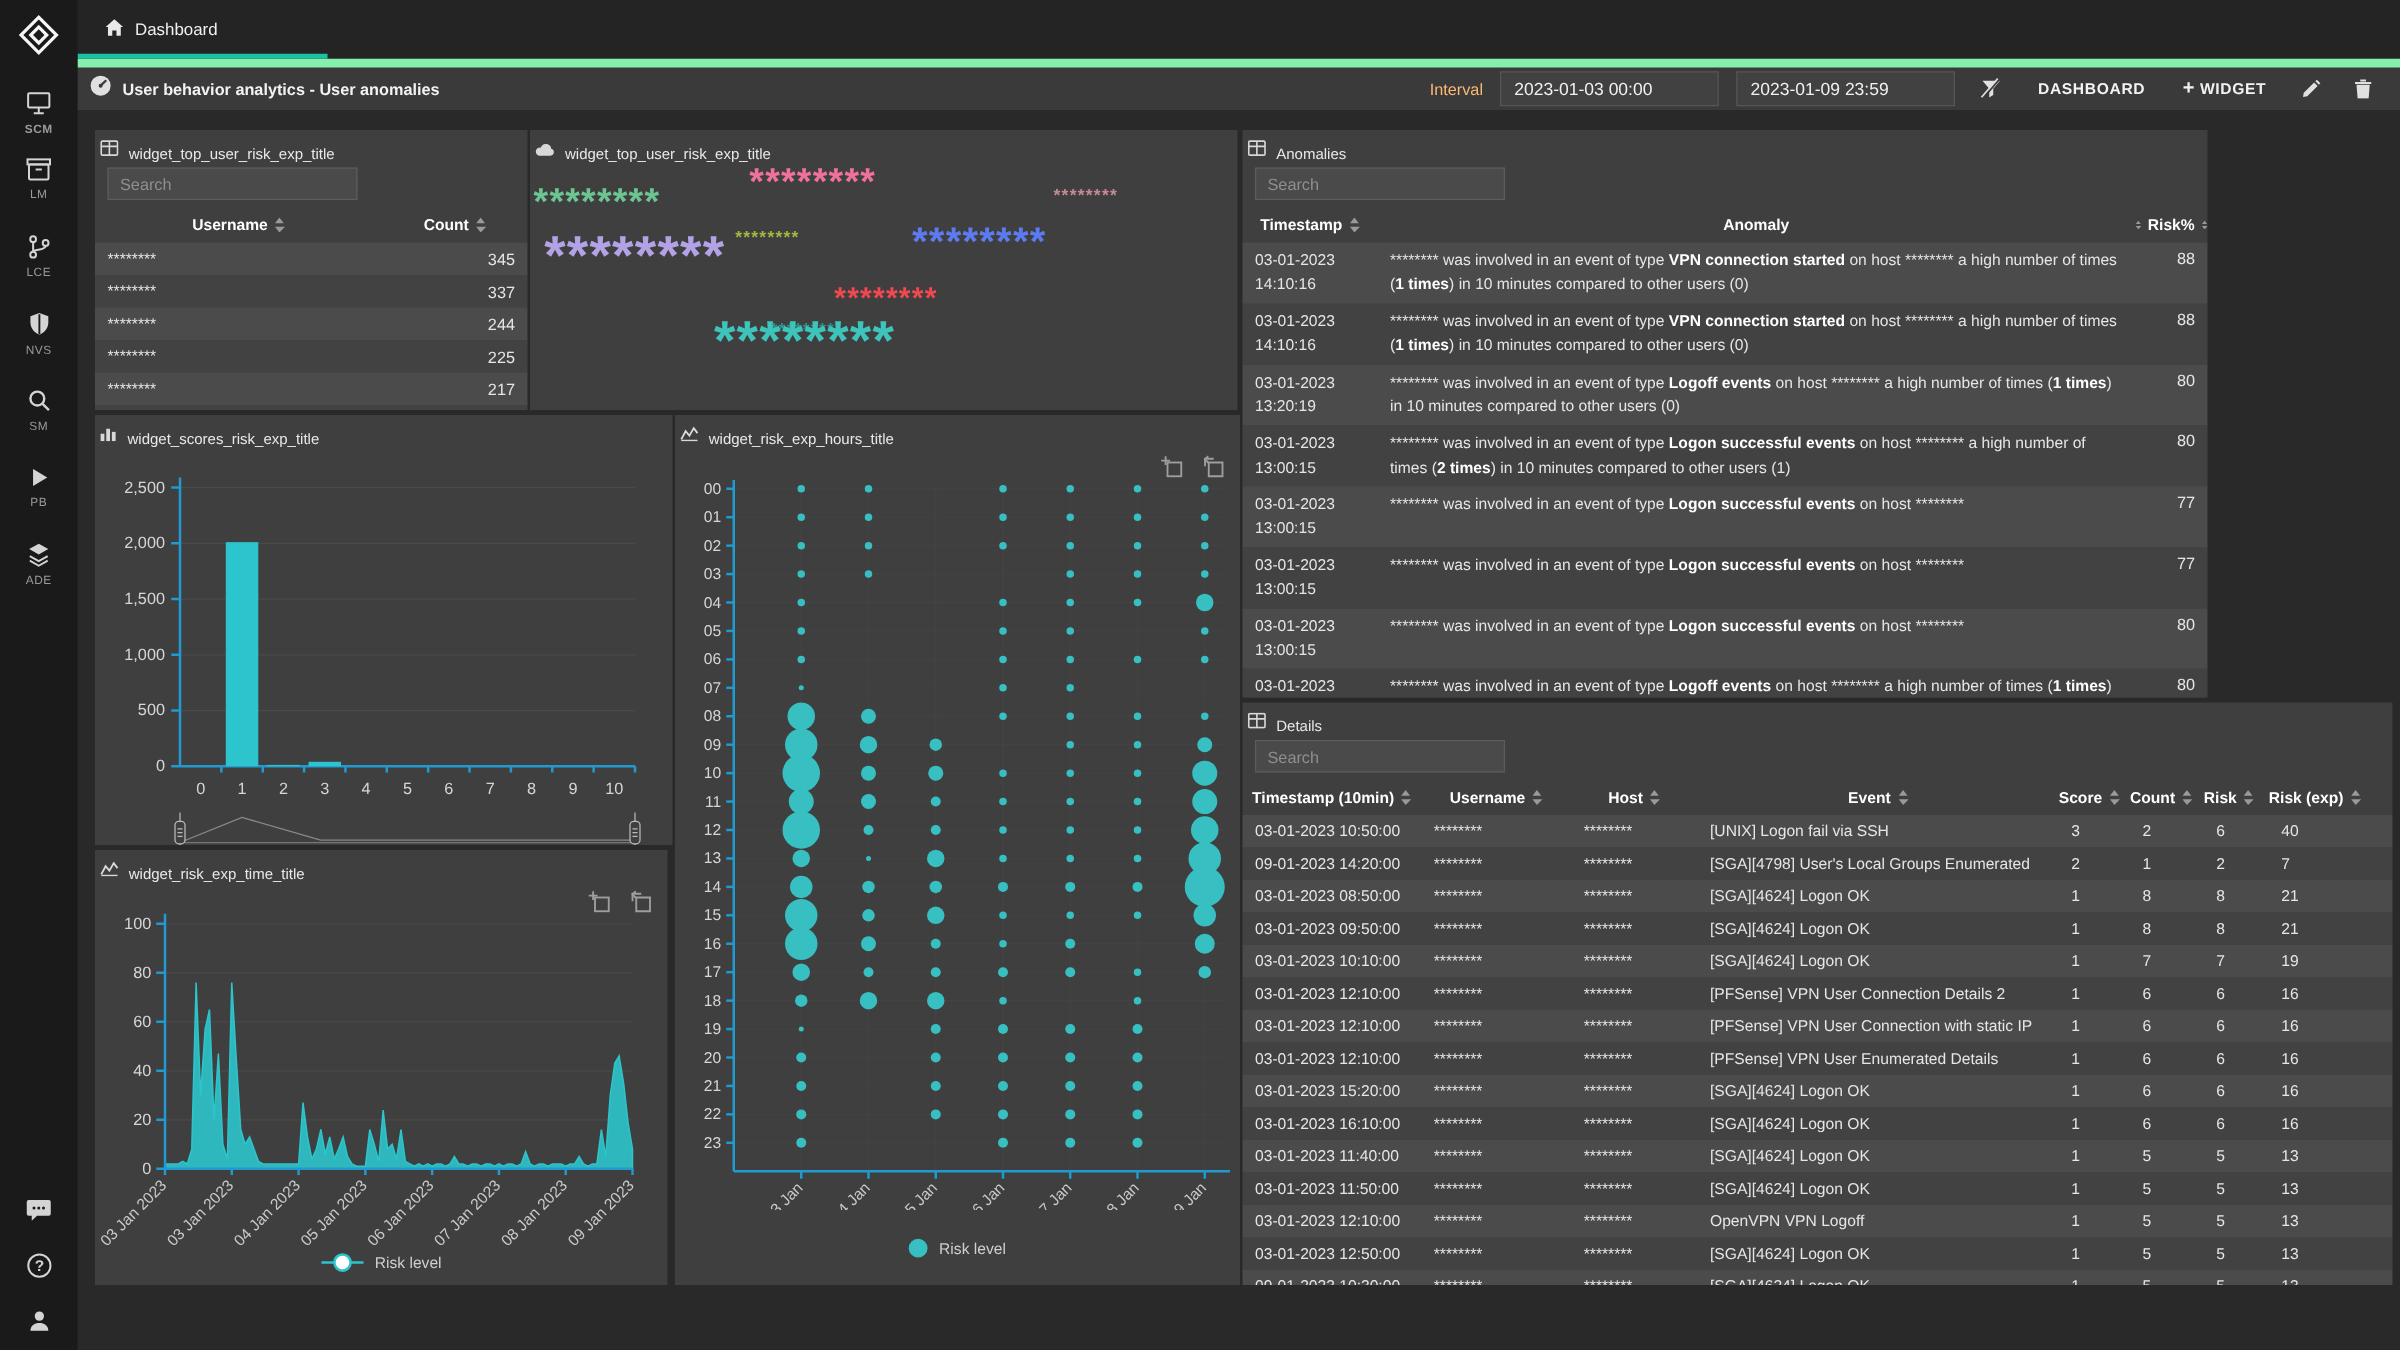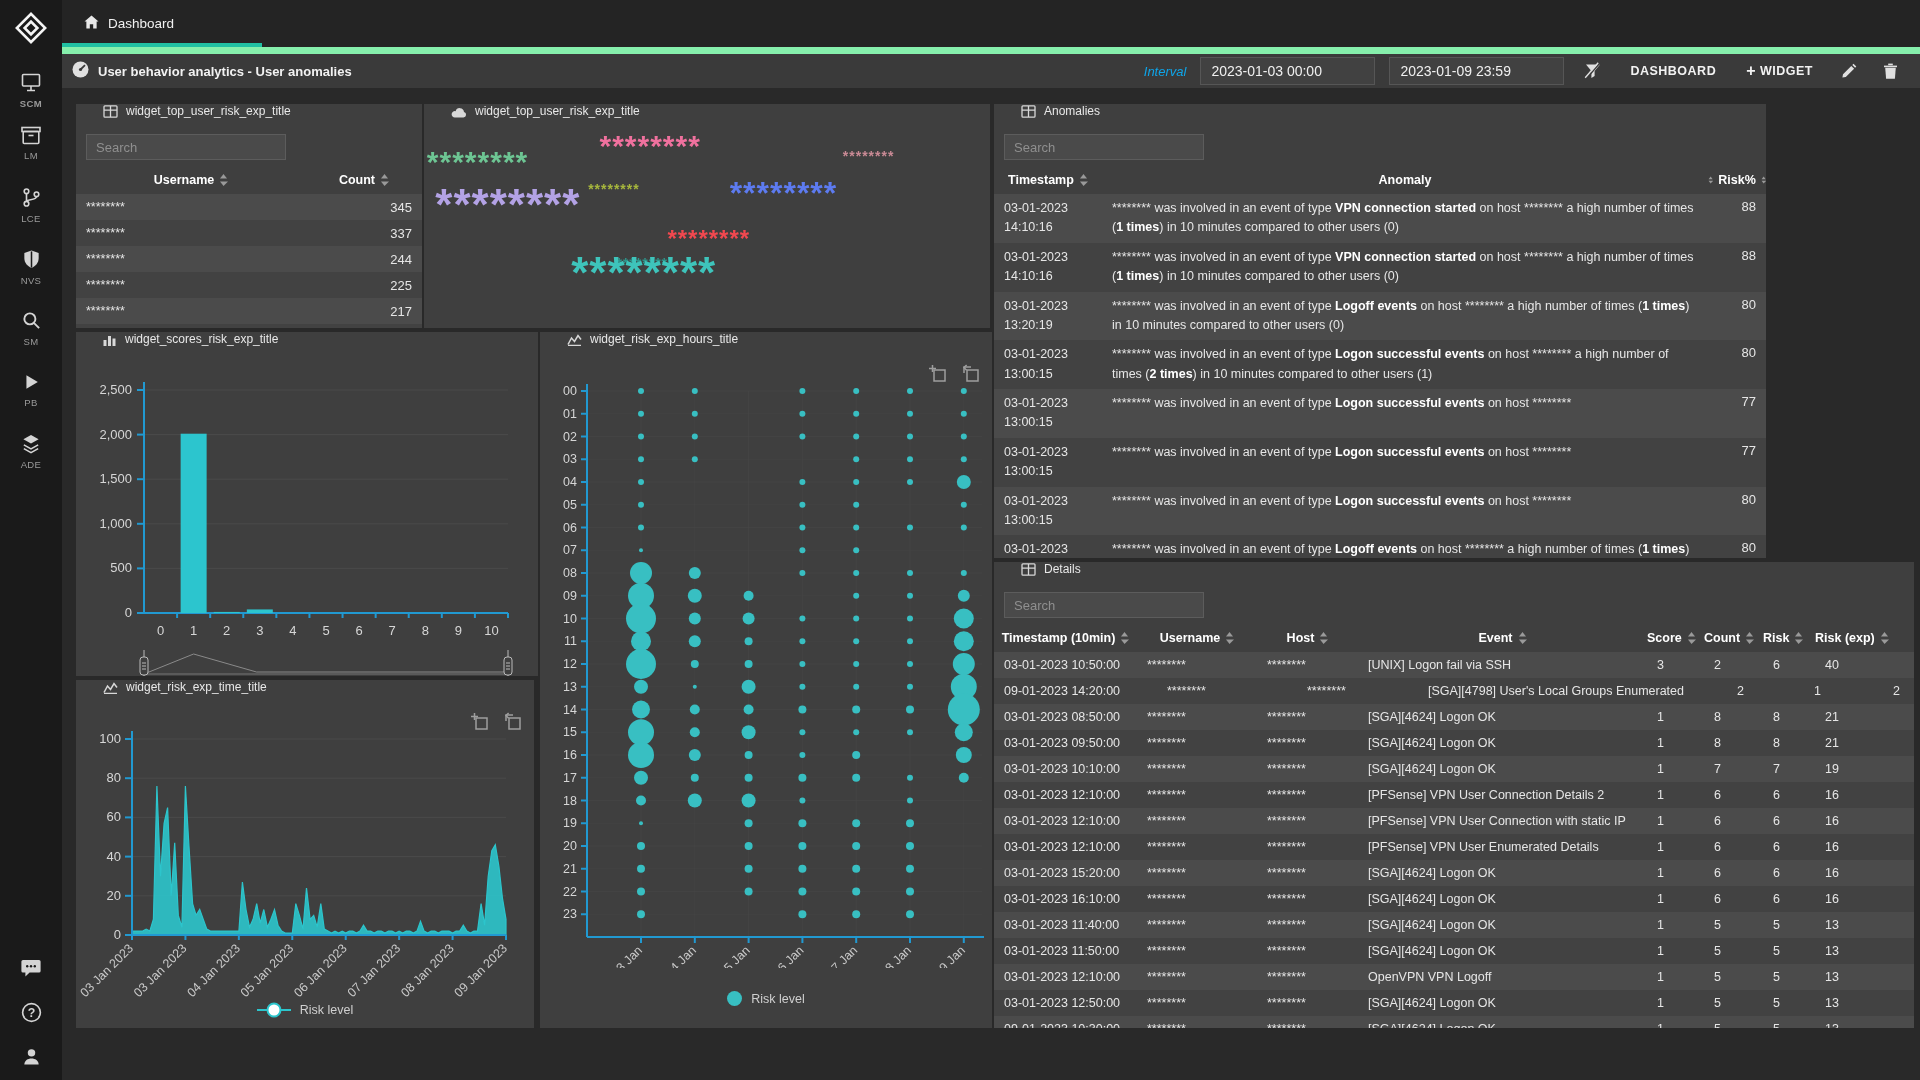--- a/index.html
+++ b/index.html
@@ -20,33 +20,33 @@
   .tabbar { height:47px; background:#242424; display:flex; align-items:stretch; }
   .tab { position:relative; width:200px; display:flex; align-items:center; gap:9px;
          padding-left:22px; color:#f0f0f0; font-size:13.5px; cursor:pointer; }
   .tab.active::after { content:""; position:absolute; left:0; right:0; bottom:0; height:4px; background:#1fc0a2; }
 
   .toolbar { height:41px; background:#3a3a3a; display:flex; align-items:center;
              justify-content:space-between; padding:0 16px 0 10px; border-top:7px solid #86efac; }
   .tb-left { display:flex; align-items:center; gap:9px; }
   .tb-title { color:#f2f2f2; font-size:13px; font-weight:bold; }
   .tb-right { display:flex; align-items:center; gap:14px; }
-  .interval-label { color:#0ea5e9; font-size:13px;font-style:italic; }
+  .interval-label { color:#fdba74; font-size:13px; }
   .interval-input { width:175px; height:28px; background:#414141; border:1px solid #565656;
      color:#f0f0f0; font-size:14px; padding:0 10px; font-family:inherit; }
   .icon-btn { background:none; border:none; cursor:pointer; padding:4px 6px; display:flex; align-items:center; }
   .flat-btn { background:none; border:none; color:#f2f2f2; font-weight:bold; font-size:12.5px;
      letter-spacing:.5px; cursor:pointer; padding:6px 8px; display:flex; align-items:center; gap:4px;
      font-family:inherit; }
   .plus { font-size:16px; font-weight:bold; line-height:10px; }
 
   
   .content { position:relative; flex:1; background:#292929; }
   .widget { position:absolute; background:#3f3f3f; overflow:hidden; }
-  .whead { height:26px; display:flex; align-items:flex-start; gap:8px; padding:0 27px; }
+  .whead { height:26px; display:flex; align-items:flex-end; gap:8px; padding:0 4px; }
   .whead .wtitle { color:#e8e8e8; font-size:12px; }
   .search { display:block; width:200px; height:26px; margin:4px 0 6px 10px; background:#4a4a4a;
      border:1px solid #5c5c5c; color:#dcdcdc; font-size:13px; padding:0 9px; font-family:inherit; }
   .search::placeholder { color:#8f8f8f; }
 
   
   .thead { display:grid; align-items:center; color:#fff; font-weight:bold; font-size:12.5px; height:28px; }
   .thead .hc { display:flex; align-items:center; justify-content:center; gap:5px; }
   .thead .hc.left { justify-content:flex-start; }
   .thead .hc.right { justify-content:flex-end; }
@@ -773,21 +773,21 @@
             <div class="trow odd" style="grid-template-columns: 143px 120px 101px 289px 57px 59px 52px 1fr; height: 26px;">
               <span class="cell">03-01-2023 10:50:00</span>
               <span class="cell">********</span>
               <span class="cell">********</span>
               <span class="cell">[UNIX] Logon fail via SSH</span>
               <span class="cell">3</span>
               <span class="cell">2</span>
               <span class="cell">6</span>
               <span class="cell">40</span>
             </div>
-            <div class="trow even" style="grid-template-columns: 143px 120px 101px 289px 57px 59px 52px 1fr; height: 26px; gap: 20px;">
+            <div class="trow even" style="grid-template-columns: 143px 120px 101px 289px 57px 59px 52px 1fr; height: 26px;">
               <span class="cell">09-01-2023 14:20:00</span>
               <span class="cell">********</span>
               <span class="cell">********</span>
               <span class="cell">[SGA][4798] User's Local Groups Enumerated</span>
               <span class="cell">2</span>
               <span class="cell">1</span>
               <span class="cell">2</span>
               <span class="cell">7</span>
             </div>
             <div class="trow odd" style="grid-template-columns: 143px 120px 101px 289px 57px 59px 52px 1fr; height: 26px;">

